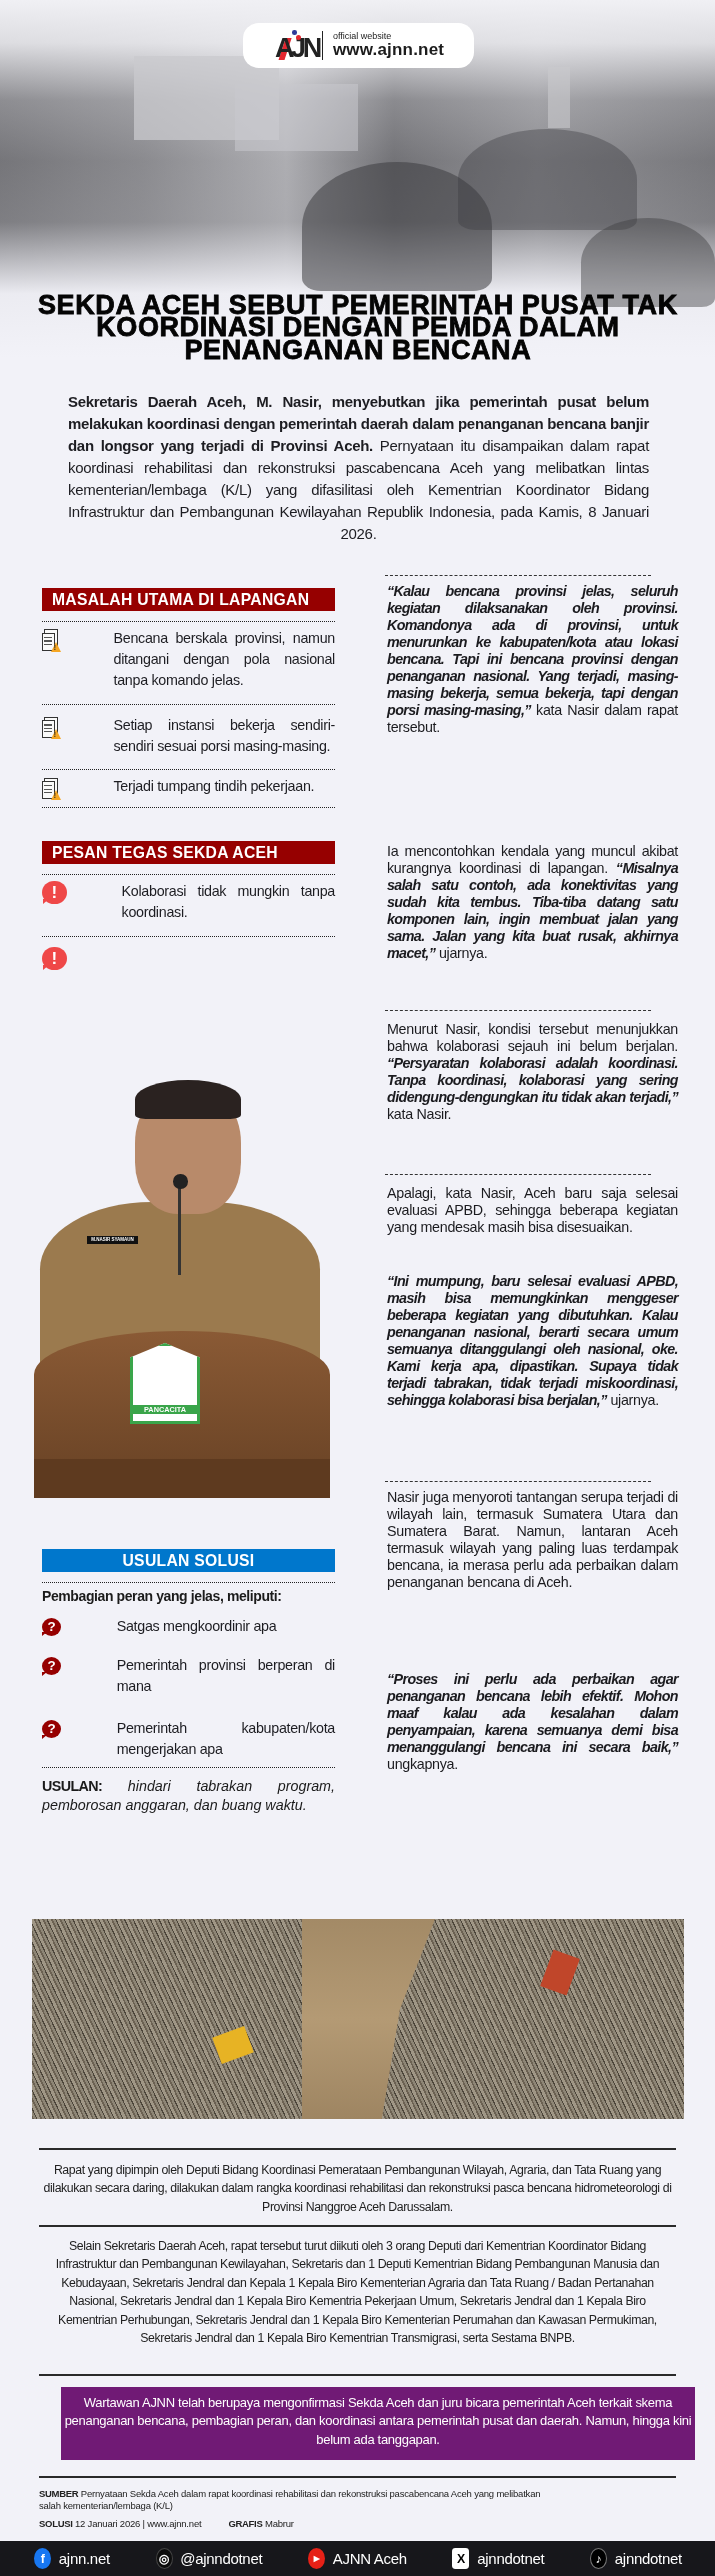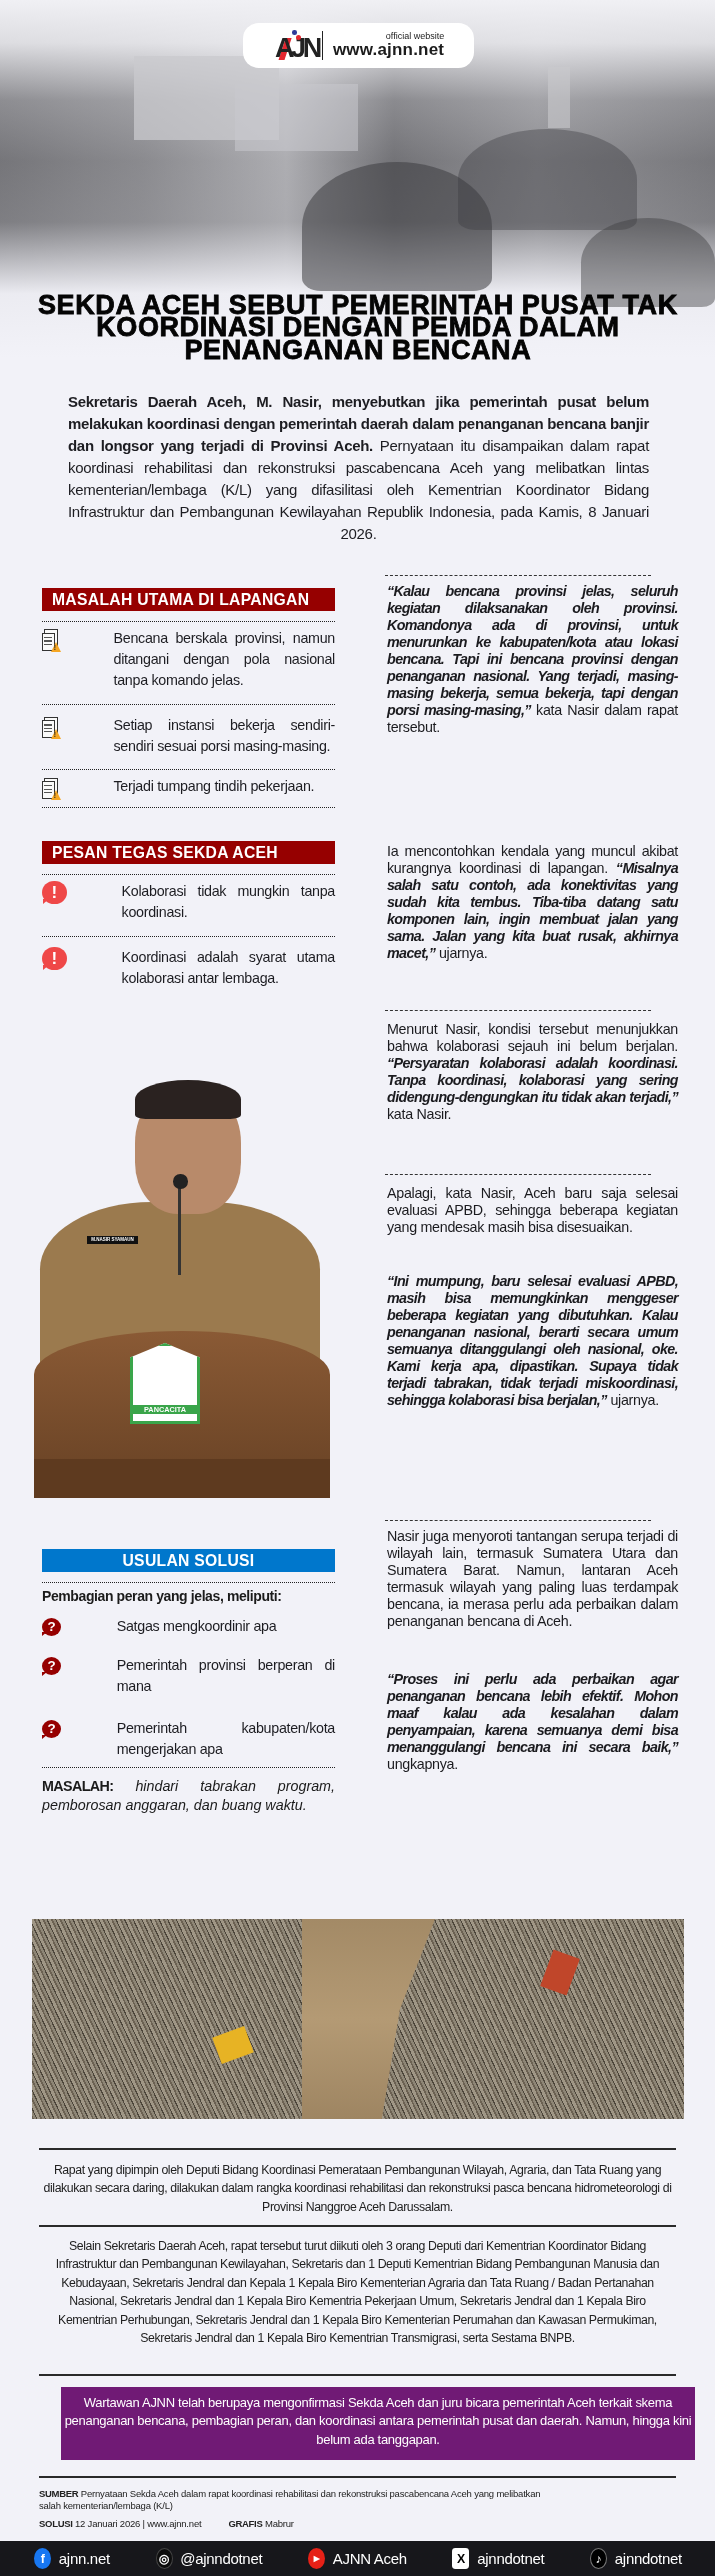--- a/index.html
+++ b/index.html
@@ -8,21 +8,21 @@
 
   
   .hero { position: absolute; left: 0; top: 0; width: 716px; height: 358px; overflow: hidden;
     background:
       linear-gradient(180deg, #f0f0f4 0%, rgba(240,240,244,0.85) 12%, rgba(200,200,205,0.35) 28%, rgba(140,140,145,0.25) 45%, rgba(150,150,155,0.4) 62%, rgba(242,242,248,0.95) 82%, #f2f2f8 100%),
       linear-gradient(90deg, #6e6e72 0%, #8a8a8e 20%, #b8b8bc 40%, #6a6a6e 55%, #909094 75%, #707074 100%);
   }
   .hero .bld { position: absolute; background: #c9c9cd; opacity: 0.75; }
   .hero .crowd { position: absolute; border-radius: 50% 50% 10% 10%; background: #3d3d40; opacity: 0.55; }
   .logo-pill { position: absolute; left: 243px; top: 23px; width: 231px; height: 45px; background: #fff; border-radius: 15.7px;
-    display: flex; align-items: center; padding-left: 32px; text-align: right; }
+    display: flex; align-items: center; padding-left: 32px; }
   .logo-mark { position: relative; width: 39px; height: 31px; }
   .logo-mark .a { position: absolute; left: 0; top: 3.4px; font: 900 27px "Liberation Sans", sans-serif; color: #222; letter-spacing: -3.4px; }
   .logo-mark .slash { position: absolute; left: 6.7px; top: 7.8px; width: 5.6px; height: 22.4px; background: #e3262f; transform: skewX(-18deg); }
   .logo-mark .dot1 { position: absolute; left: 17px; top: 0; width: 4.5px; height: 4.5px; border-radius: 50%; background: #2f3b9a; }
   .logo-mark .dot2 { position: absolute; left: 21px; top: 4.5px; width: 5px; height: 5px; border-radius: 50%; background: #e3262f; }
   .logo-sep { width: 1.1px; height: 29px; background: #222; margin: 0 10px 0 7.8px; }
   .logo-text .small { font: 400 9px "Liberation Sans", sans-serif; color: #222; line-height: 9px; }
   .logo-text .big { font: 900 17px "Liberation Sans", sans-serif; color: #1c1c1c; line-height: 18px; letter-spacing: 0.2px; }
 
   .headline { position: absolute; left: 22.4px; top: 294px; width: 671px; text-align: center;
@@ -198,21 +198,20 @@
       </div>
     <div class="txt">Kolaborasi tidak mungkin tanpa koordinasi.</div>
   </div>
   <div class="dots" style="margin-top:13.4px;"></div>
   <div class="item" style="margin-top:10px;">
     <div class="ico alert-ico">
         <div class="bub"></div>
         <div class="tail"></div>
         <div class="mark">!</div>
       </div>
-    <div class="txt">Koordinasi adalah syarat utama kolaborasi antar lembaga.</div>
   </div>
 </div>
 
 <div class="official">
   <div class="body"></div>
   <div class="head"></div>
   <div class="hair"></div>
   <div class="nametag">M.NASIR SYAMAUN</div>
   <div class="mic"></div>
   <div class="mic-h"></div>
@@ -244,21 +243,21 @@
   </div>
   <div class="item" style="margin-top:21px;">
     <div class="ico q-ico">
         <div class="bub"></div>
         <div class="tail"></div>
         <div class="mark">?</div>
       </div>
     <div class="txt" style="width:252px;">Pemerintah kabupaten/kota mengerjakan apa</div>
   </div>
   <div class="dots" style="margin-top:6.7px;"></div>
-  <p class="tujuan" style="margin-top:9px;"><b>MASALAH:</b><i> hindari tabrakan program, pemborosan anggaran, dan buang waktu.</i></p>
+  <p class="tujuan" style="margin-top:9px;"><b>USULAN:</b><i> hindari tabrakan program, pemborosan anggaran, dan buang waktu.</i></p>
 </div>
 
 <div class="col-right" style="top:575px;">
   <div class="dash"></div>
   <p class="para" style="margin-top:6.7px;"><b>“Kalau bencana provinsi jelas, seluruh kegiatan dilaksanakan oleh provinsi. Komandonya ada di provinsi, untuk menurunkan ke kabupaten/kota atau lokasi bencana. Tapi ini bencana provinsi dengan penanganan nasional. Yang terjadi, masing-masing bekerja, semua bekerja, tapi dengan porsi masing-masing,”</b><span> kata Nasir dalam rapat tersebut.</span></p>
 </div>
 
 <div class="col-right" style="top:843px;">
   <p class="para"><span>Ia mencontohkan kendala yang muncul akibat kurangnya koordinasi di lapangan. </span><b>“Misalnya salah satu contoh, ada konektivitas yang sudah kita tembus. Tiba-tiba datang satu komponen lain, ingin membuat jalan yang sama. Jalan yang kita buat rusak, akhirnya macet,”</b><span> ujarnya.</span></p>
 </div>
@@ -270,21 +269,21 @@
 
 <div class="col-right" style="top:1174px;">
   <div class="dash"></div>
   <p class="para" style="margin-top:10px;">Apalagi, kata Nasir, Aceh baru saja selesai evaluasi APBD, sehingga beberapa kegiatan yang mendesak masih bisa disesuaikan.</p>
 </div>
 
 <div class="col-right" style="top:1273px;">
   <p class="para"><b>“Ini mumpung, baru selesai evaluasi APBD, masih bisa memungkinkan menggeser beberapa kegiatan yang dibutuhkan. Kalau penanganan nasional, berarti secara umum semuanya ditanggulangi oleh nasional, oke. Kami kerja apa, dipastikan. Supaya tidak terjadi tabrakan, tidak terjadi miskoordinasi, sehingga kolaborasi bisa berjalan,”</b><span> ujarnya.</span></p>
 </div>
 
-<div class="col-right" style="top:1520px;">
+<div class="col-right" style="top:1481px;">
   <div class="dash"></div>
   <p class="para" style="margin-top:6.7px;">Nasir juga menyoroti tantangan serupa terjadi di wilayah lain, termasuk Sumatera Utara dan Sumatera Barat. Namun, lantaran Aceh termasuk wilayah yang paling luas terdampak bencana, ia merasa perlu ada perbaikan dalam penanganan bencana di Aceh.</p>
 </div>
 
 <div class="col-right" style="top:1671px;">
   <p class="para"><b>“Proses ini perlu ada perbaikan agar penanganan bencana lebih efektif. Mohon maaf kalau ada kesalahan dalam penyampaian, karena semuanya demi bisa menanggulangi bencana ini secara baik,”</b><span> ungkapnya.</span></p>
 </div>
 
 <div class="debris">
   <div class="river"></div>

